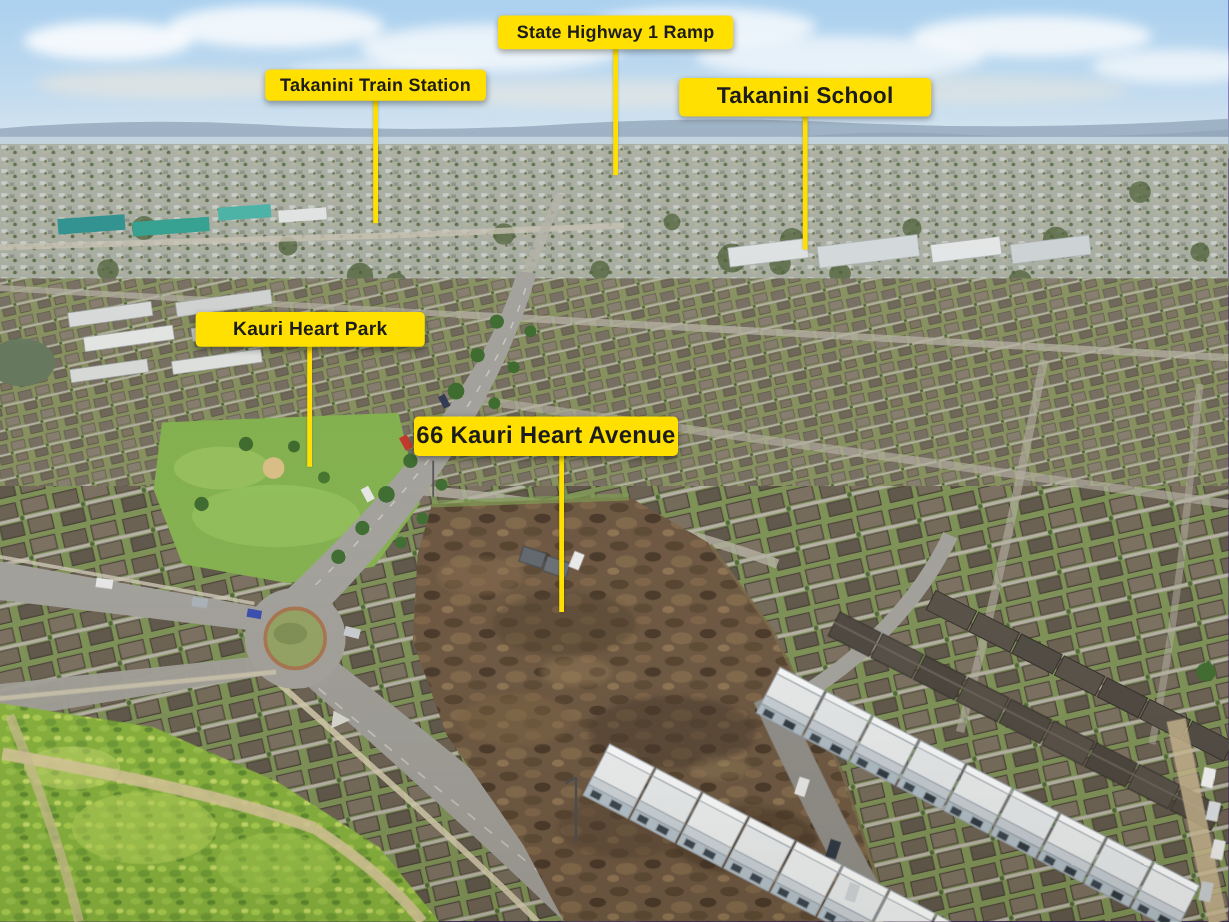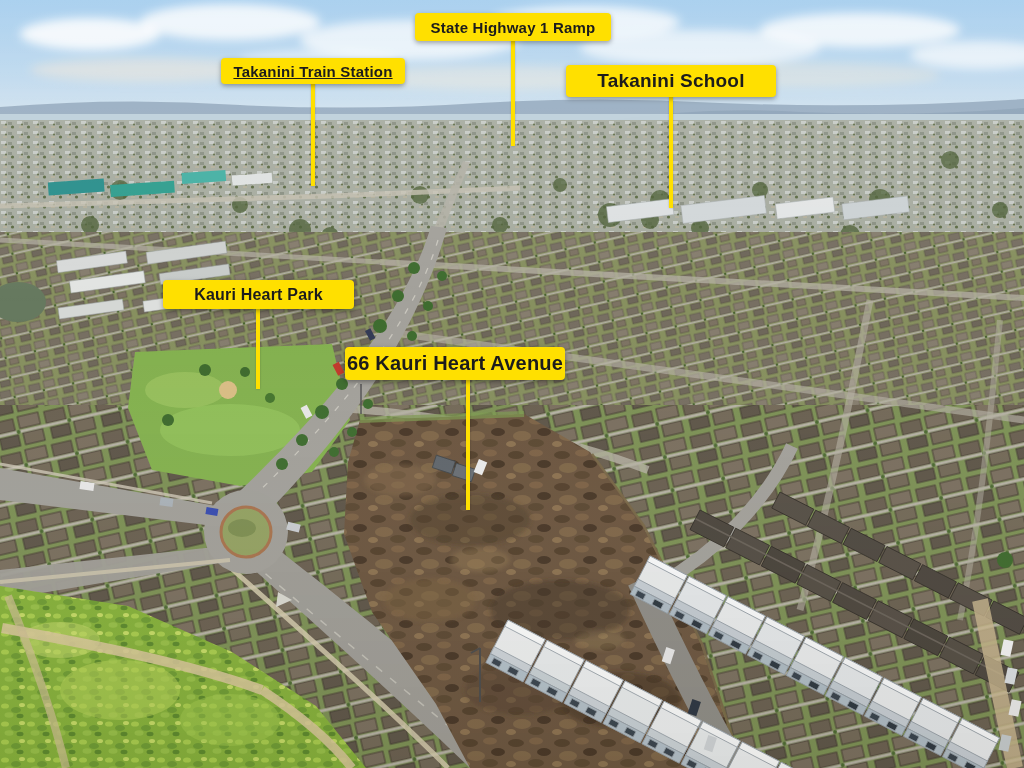--- a/index.html
+++ b/index.html
@@ -6,23 +6,23 @@
   .stage{position:relative;width:1024px;height:768px;overflow:hidden;
          font-family:"Liberation Sans",sans-serif;background:#4c1d95;}
   .stage svg{position:absolute;left:0;top:0;}
   .callout{position:absolute;display:flex;align-items:center;justify-content:center;
     background:var(--callout_bg,#FFE000);color:var(--callout_text,#1c1c1c);
     border-radius:4px;font-weight:600;letter-spacing:.2px;text-align:center;
     box-shadow:0 2px 5px rgba(0,0,0,.35);white-space:nowrap;z-index:3;}
   .leader{position:absolute;width:4px;background:var(--leader_line,#FFE000);
     box-shadow:0 0 2px rgba(0,0,0,.25);z-index:2;}
   .c0{left:415px;top:13px;width:196px;height:28px;font-size:15px;}
-  .c1{left:221px;top:58px;width:184px;height:26px;font-size:15px;text-decoration:underline;}
+  .c1{left:221px;top:58px;width:184px;height:26px;font-size:15px;}
   .c2{left:566px;top:65px;width:210px;height:32px;font-size:19px;text-align:center;}
-  .c3{left:163px;top:260px;width:191px;height:29px;font-size:16px;margin-top:20px;}
+  .c3{left:163px;top:260px;width:191px;height:29px;font-size:16px;}
   .c4{left:345px;top:347px;width:220px;height:33px;font-size:20px;}
   .l0{left:511px;top:40px;height:106px;}
   .l1{left:311px;top:83px;height:103px;}
   .l2{left:669px;top:96px;height:112px;}
   .l3{left:256px;top:288px;height:101px;}
   .l4{left:466px;top:379px;height:131px;}
 </style>
 </head>
 <body>
 

